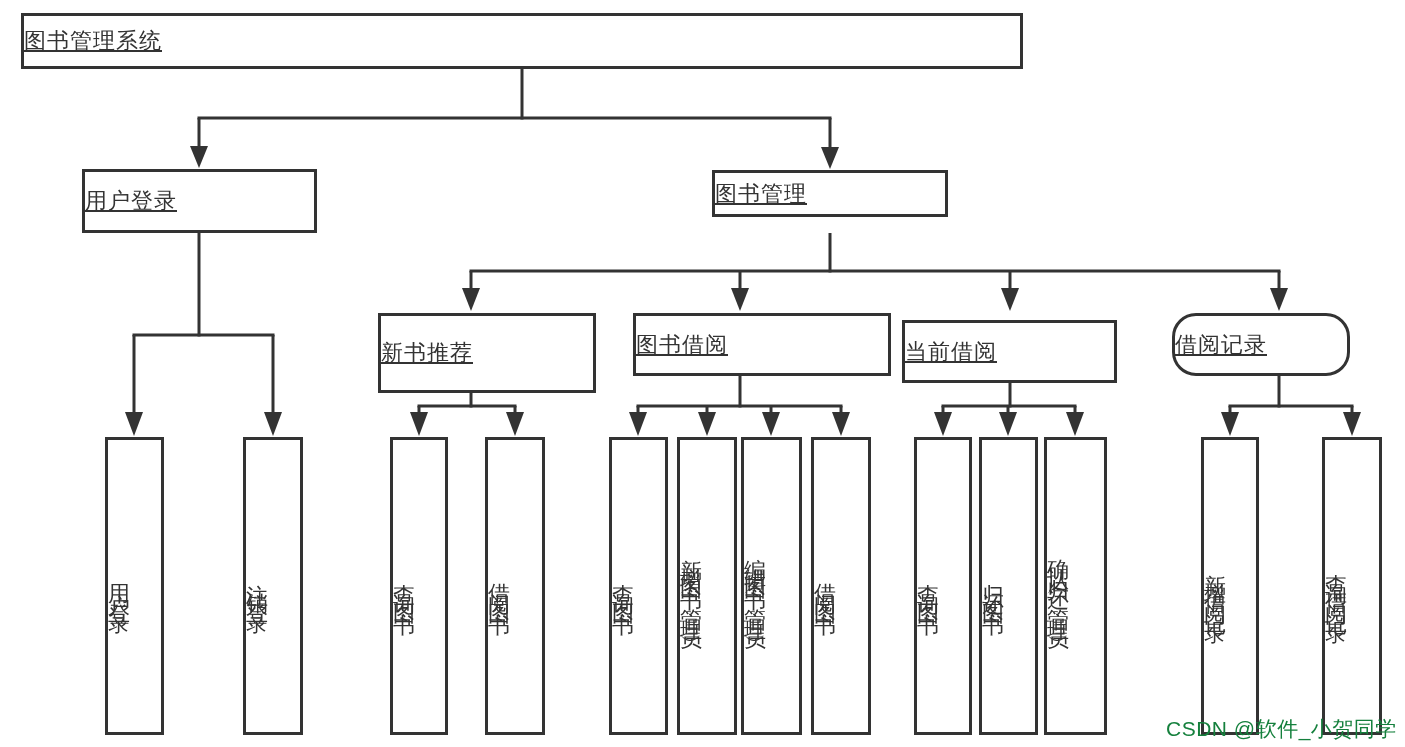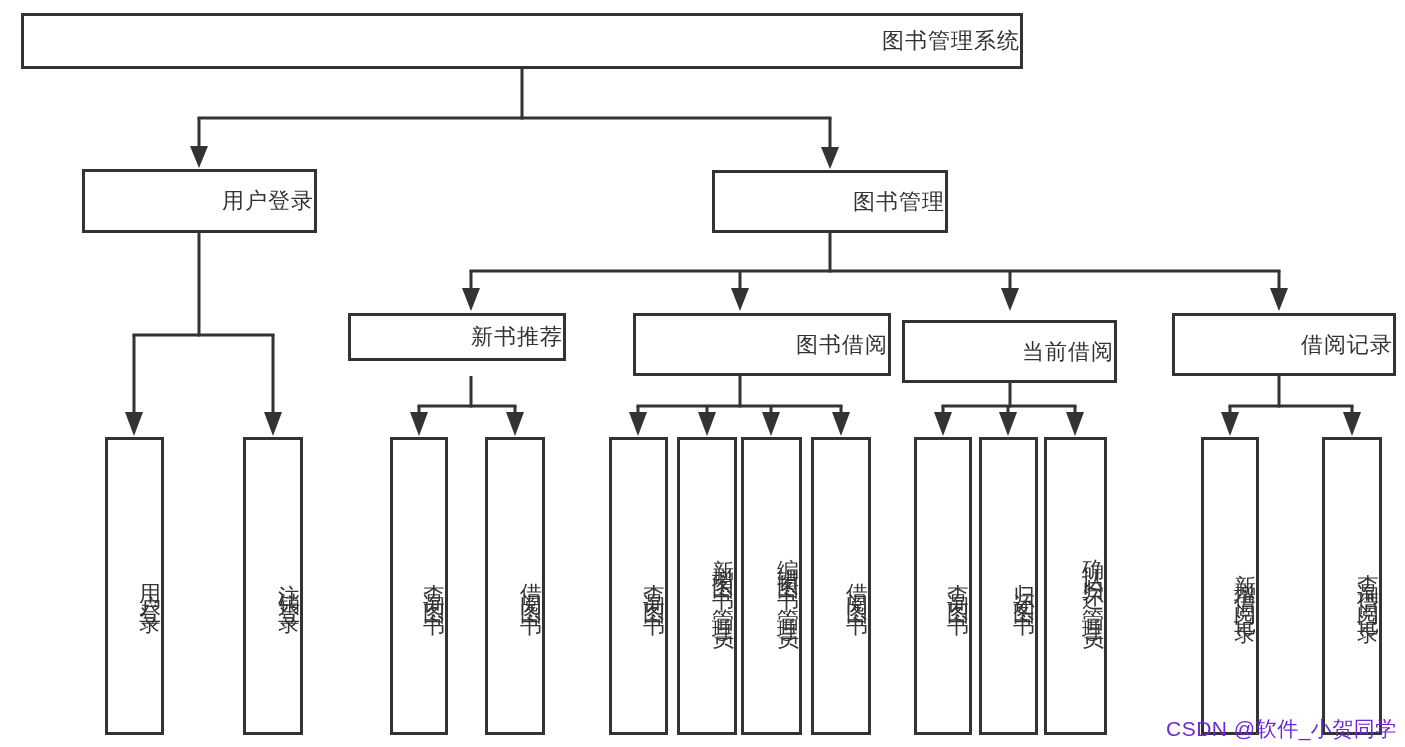--- a/index.html
+++ b/index.html
@@ -21,67 +21,68 @@
     top: 0;
     z-index: 1;
   }
   .node {
     position: absolute;
     box-sizing: border-box;
     border: 3px solid #333333;
     background: #ffffff;
     display: flex;
     align-items: center;
-    justify-content: flex-end;
+    justify-content: flex-start;
     color: #333333;
     z-index: 2;
+    text-decoration: underline;
   }
   .node.h {
     font-size: 22px;
     letter-spacing: 1px;
     white-space: nowrap;
   }
   .node.v span {
     writing-mode: vertical-rl;
     text-orientation: mixed;
     font-size: 22px;
     letter-spacing: 10px;
     line-height: 1;
     color: #333333;
   }
   
   .n-root  { left: 21px;  top: 13px;  width: 1002px; height: 56px; }
   
   .n-login { left: 82px;  top: 169px; width: 235px;  height: 64px; }
-  .n-mgmt  { left: 712px; top: 170px; width: 236px;  height: 63px; }
-  
-  .n-s0 { left: 348px;  top: 313px; width: 218px; height: 48px; }
+  .n-mgmt  { left: 712px; top: 170px; width: 236px;  height: 47px; }
+  
+  .n-s0 { left: 378px;  top: 313px; width: 218px; height: 80px; }
   .n-s1 { left: 633px;  top: 313px; width: 258px; height: 63px; }
   .n-s2 { left: 902px;  top: 320px; width: 215px; height: 63px; }
-  .n-s3 { left: 1172px; top: 313px; width: 224px; height: 63px; }
+  .n-s3 { left: 1172px; top: 313px; width: 178px; height: 63px; border-radius: 24px; }
   
   .n-l0  { left: 105px;  top: 437px; width: 59px; height: 298px; }
   .n-l1  { left: 243px;  top: 437px; width: 60px; height: 298px; }
   .n-l2  { left: 390px;  top: 437px; width: 58px; height: 298px; }
   .n-l3  { left: 485px;  top: 437px; width: 60px; height: 298px; }
   .n-l4  { left: 609px;  top: 437px; width: 59px; height: 298px; }
   .n-l5  { left: 677px;  top: 437px; width: 60px; height: 298px; }
   .n-l6  { left: 741px;  top: 437px; width: 61px; height: 298px; }
   .n-l7  { left: 811px;  top: 437px; width: 60px; height: 298px; }
   .n-l8  { left: 914px;  top: 437px; width: 58px; height: 298px; }
   .n-l9  { left: 979px;  top: 437px; width: 59px; height: 298px; }
   .n-l10 { left: 1044px; top: 437px; width: 63px; height: 298px; }
   .n-l11 { left: 1201px; top: 437px; width: 58px; height: 298px; }
   .n-l12 { left: 1322px; top: 437px; width: 60px; height: 298px; }
   .watermark {
     position: absolute;
     left: 1166px;
     top: 715px;
     font-size: 21px;
-    color: #6d28d9;
+    color: #15803d;
     white-space: nowrap;
     z-index: 3;
     letter-spacing: 0.5px;
   }
 </style>
 </head>
 <body>
 
 <div class="canvas">
 

